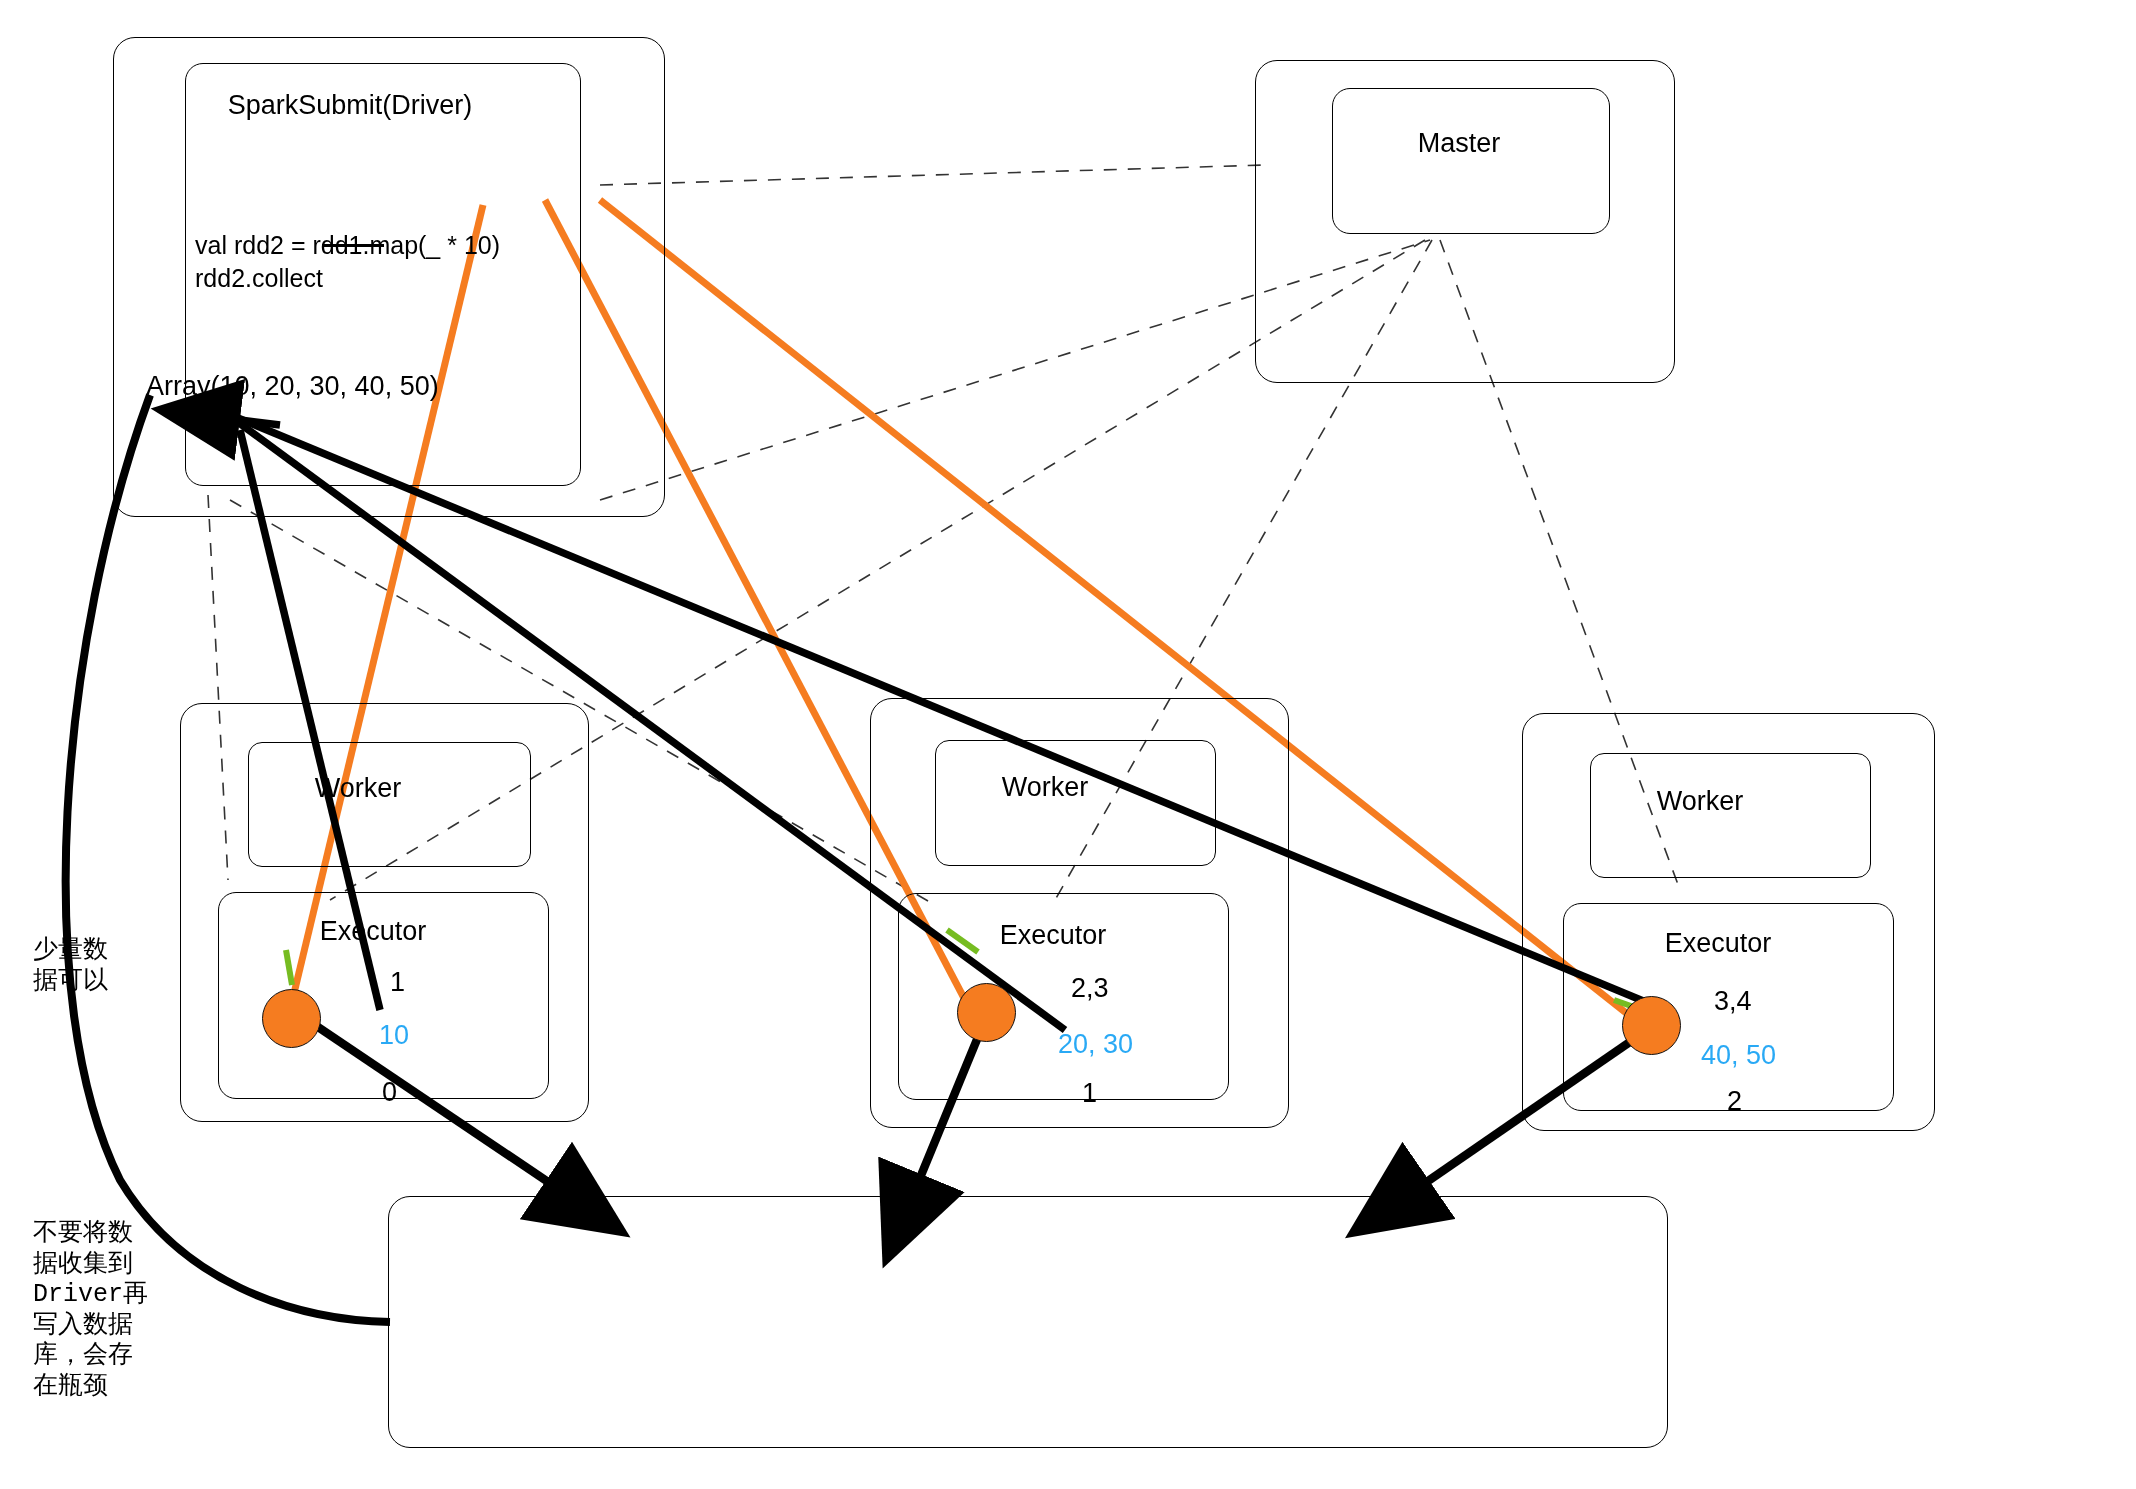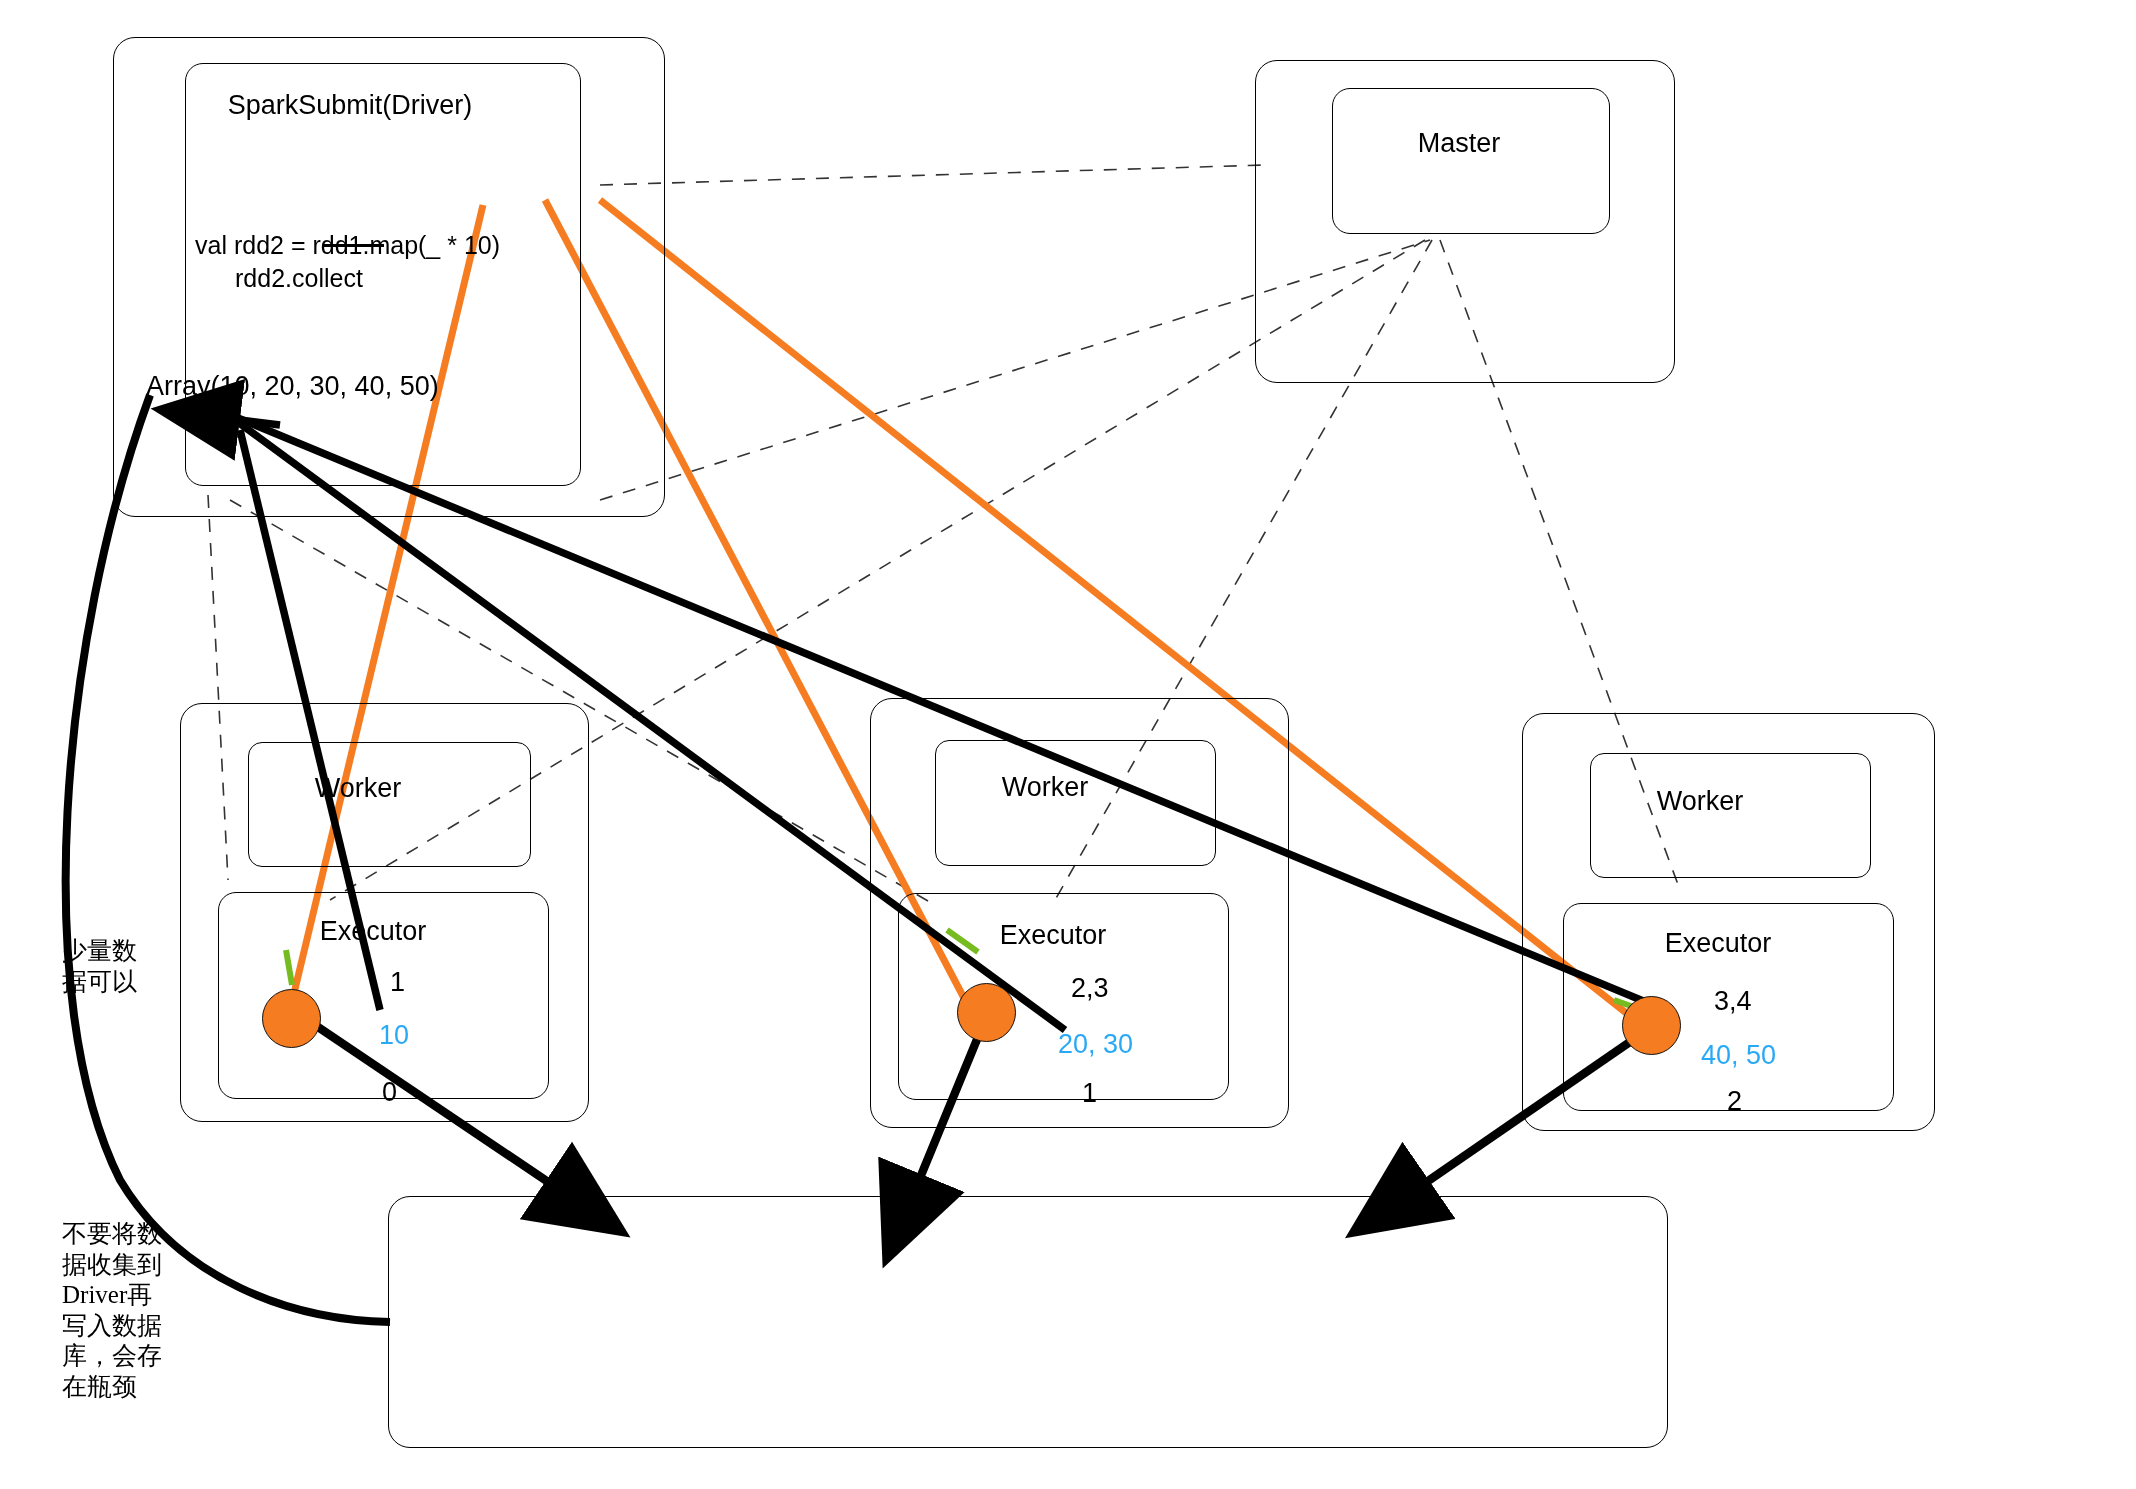--- a/index.html
+++ b/index.html
@@ -10,21 +10,21 @@
   .r14{border-radius:14px;}
   .r18{border-radius:18px;}
   .r22{border-radius:22px;}
   .lbl{position:absolute;white-space:pre;line-height:1.22;}
   .center-lbl{position:absolute;text-align:center;white-space:pre;}
   .t28{font-size:27px;}
   .t25{font-size:25px;}
   .code{font-size:25px;line-height:1.33;white-space:pre;}
   .blue{color:#29A9F5;}
   .circle{position:absolute;border-radius:50%;background:#F57C20;border:1.5px solid #111;}
-  .cjk{font-family:Liberation Serif, serif;margin-left:29px;}
+  .cjk{font-family:Liberation Mono, monospace;}
 </style>
 </head>
 <body>
 
 <div id="stage">
 
   <svg id="wires" viewBox="0 0 2136 1489">
     <defs>
       <marker id="arrowBlack" markerWidth="13" markerHeight="13" refX="2" refY="5.5" orient="auto">
         <path d="M0,0 L12,5.5 L0,11 z" fill="#000"></path>
@@ -76,21 +76,21 @@
     </g>
   </svg>
 
   <div class="box r22" style="left:113px;top:37px;width:552px;height:480px;"></div>
 
   <div class="box r18" style="left:185px;top:63px;width:396px;height:423px;"></div>
 
   <div class="center-lbl t28" style="left:185px;top:90px;width:330px;">SparkSubmit(Driver)</div>
 
   <div class="lbl code" style="left:195px;top:229px;">val rdd2 = rdd1.map(_ * 10)</div>
-  <div class="lbl code" style="left:195px;top:262px;margin-left:40px;">rdd2.collect</div>
+  <div class="lbl code" style="left:195px;top:262px;">rdd2.collect</div>
 
   <div style="position:absolute;left:322px;top:244px;width:62px;height:3px;background:#000;"></div>
 
   <div class="lbl t28" style="left:146px;top:370px;">Array(10, 20, 30, 40, 50)</div>
 
   <div class="box r22" style="left:1255px;top:60px;width:420px;height:323px;"></div>
   <div class="box r18" style="left:1332px;top:88px;width:278px;height:146px;"></div>
   <div class="center-lbl t28" style="left:1332px;top:128px;width:254px;">Master</div>
 
   <div class="box r22" style="left:180px;top:703px;width:409px;height:419px;"></div>

